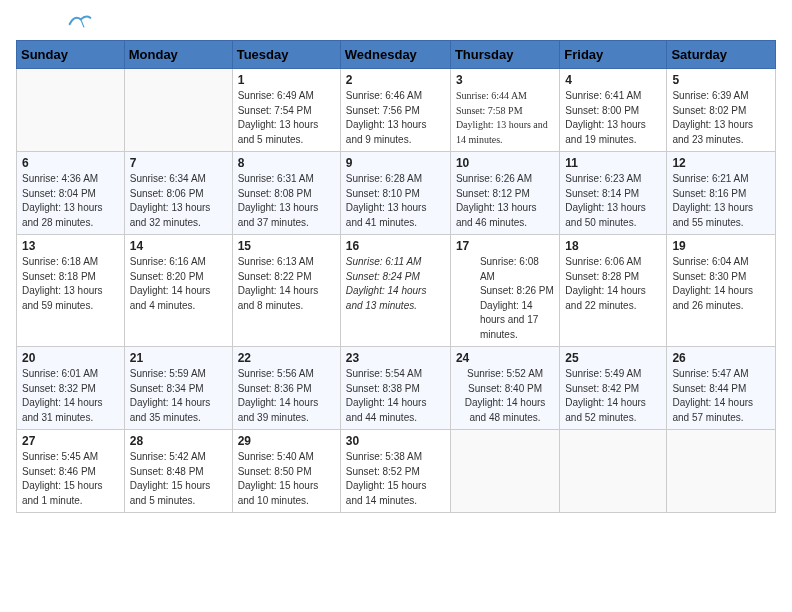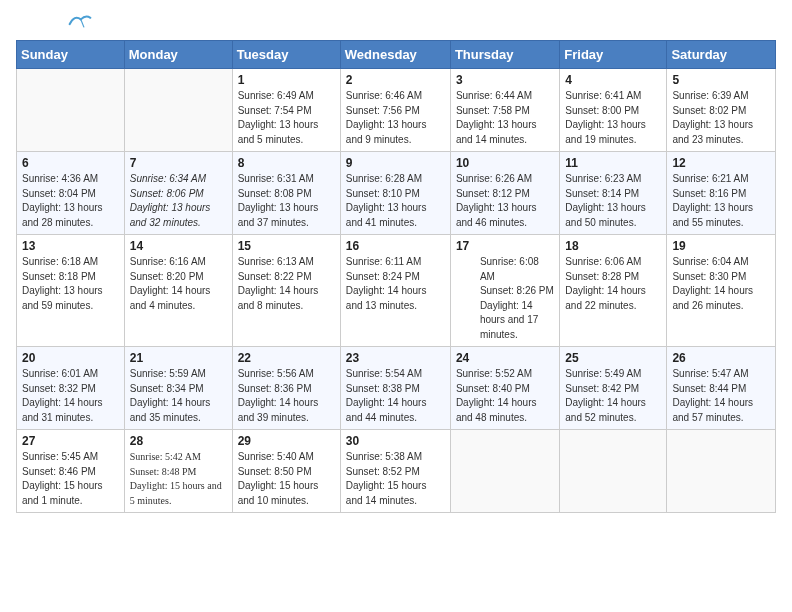--- a/index.html
+++ b/index.html
@@ -49,21 +49,21 @@
       font-size: 15px;
       color: #333;
     }
     .calendar {
       width: 100%;
       border-collapse: collapse;
       border: 1px solid #ccc;
     }
     .calendar th {
       background-color: #4a7fc1;
-      color: #ffffff;
+      color: #000000;
       font-size: 13px;
       font-weight: bold;
       padding: 6px 4px;
       text-align: left;
       border: 1px solid #3a6aaa;
     }
     .calendar td {
       vertical-align: top;
       border: 1px solid #ccc;
       padding: 4px 5px;
@@ -142,21 +142,21 @@
 Daylight: 13 hours and 5 minutes.</div>
         </td>
         <td>
           <span class="day-num">2</span>
           <div class="day-info" style="white-space: pre-line;">Sunrise: 6:46 AM
 Sunset: 7:56 PM
 Daylight: 13 hours and 9 minutes.</div>
         </td>
         <td>
           <span class="day-num">3</span>
-          <div class="day-info" style="white-space: pre-line;">Sunrise: 6:44 AM
+          <div class="day-info" style="white-space: pre-line; font-family: Liberation Serif, serif;">Sunrise: 6:44 AM
 Sunset: 7:58 PM
 Daylight: 13 hours and 14 minutes.</div>
         </td>
         <td>
           <span class="day-num">4</span>
           <div class="day-info" style="white-space: pre-line;">Sunrise: 6:41 AM
 Sunset: 8:00 PM
 Daylight: 13 hours and 19 minutes.</div>
         </td>
         <td>
@@ -168,21 +168,21 @@
       </tr>
       <tr>
         <td>
           <span class="day-num">6</span>
           <div class="day-info" style="white-space: pre-line;">Sunrise: 4:36 AM
 Sunset: 8:04 PM
 Daylight: 13 hours and 28 minutes.</div>
         </td>
         <td>
           <span class="day-num">7</span>
-          <div class="day-info" style="white-space: pre-line; font-style: italic;">Sunrise: 6:34 AM
+          <div class="day-info" style="white-space: pre-line;">Sunrise: 6:34 AM
 Sunset: 8:06 PM
 Daylight: 13 hours and 32 minutes.</div>
         </td>
         <td>
           <span class="day-num">8</span>
           <div class="day-info" style="white-space: pre-line;">Sunrise: 6:31 AM
 Sunset: 8:08 PM
 Daylight: 13 hours and 37 minutes.</div>
         </td>
         <td>
@@ -224,21 +224,21 @@
 Daylight: 14 hours and 4 minutes.</div>
         </td>
         <td>
           <span class="day-num">15</span>
           <div class="day-info" style="white-space: pre-line;">Sunrise: 6:13 AM
 Sunset: 8:22 PM
 Daylight: 14 hours and 8 minutes.</div>
         </td>
         <td>
           <span class="day-num">16</span>
-          <div class="day-info" style="white-space: pre-line;">Sunrise: 6:11 AM
+          <div class="day-info" style="white-space: pre-line; font-style: italic;">Sunrise: 6:11 AM
 Sunset: 8:24 PM
 Daylight: 14 hours and 13 minutes.</div>
         </td>
         <td>
           <span class="day-num">17</span>
           <div class="day-info" style="white-space: pre-line; margin-left: 24px;">Sunrise: 6:08 AM
 Sunset: 8:26 PM
 Daylight: 14 hours and 17 minutes.</div>
         </td>
         <td>
@@ -274,21 +274,21 @@
 Daylight: 14 hours and 39 minutes.</div>
         </td>
         <td>
           <span class="day-num">23</span>
           <div class="day-info" style="white-space: pre-line;">Sunrise: 5:54 AM
 Sunset: 8:38 PM
 Daylight: 14 hours and 44 minutes.</div>
         </td>
         <td>
           <span class="day-num">24</span>
-          <div class="day-info" style="white-space: pre-line;">Sunrise: 5:52 AM
+          <div class="day-info" style="white-space: pre-line; text-align: center;">Sunrise: 5:52 AM
 Sunset: 8:40 PM
 Daylight: 14 hours and 48 minutes.</div>
         </td>
         <td>
           <span class="day-num">25</span>
           <div class="day-info" style="white-space: pre-line;">Sunrise: 5:49 AM
 Sunset: 8:42 PM
 Daylight: 14 hours and 52 minutes.</div>
         </td>
         <td>
@@ -300,21 +300,21 @@
       </tr>
       <tr>
         <td>
           <span class="day-num">27</span>
           <div class="day-info" style="white-space: pre-line;">Sunrise: 5:45 AM
 Sunset: 8:46 PM
 Daylight: 15 hours and 1 minute.</div>
         </td>
         <td>
           <span class="day-num">28</span>
-          <div class="day-info" style="white-space: pre-line; font-family: Liberation Serif, serif;">Sunrise: 5:42 AM
+          <div class="day-info" style="white-space: pre-line;">Sunrise: 5:42 AM
 Sunset: 8:48 PM
 Daylight: 15 hours and 5 minutes.</div>
         </td>
         <td>
           <span class="day-num">29</span>
           <div class="day-info" style="white-space: pre-line;">Sunrise: 5:40 AM
 Sunset: 8:50 PM
 Daylight: 15 hours and 10 minutes.</div>
         </td>
         <td>

